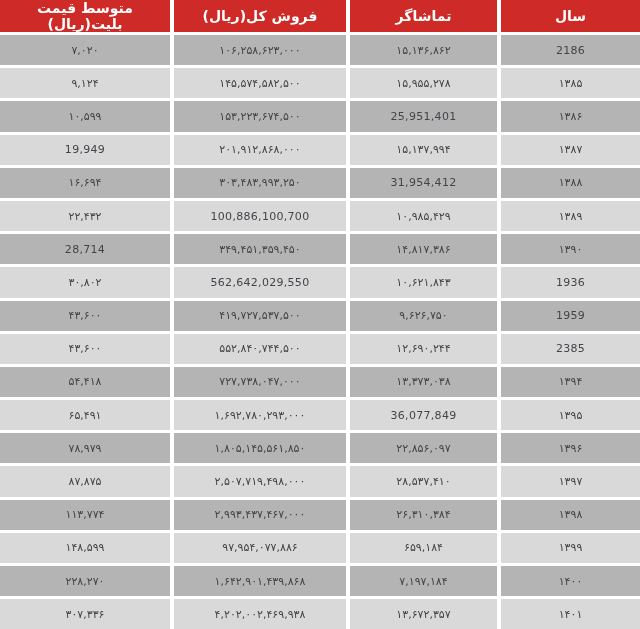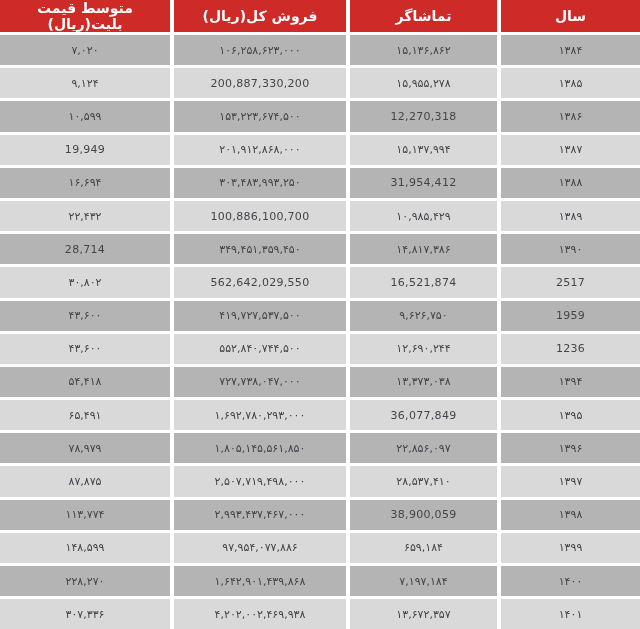--- a/index.html
+++ b/index.html
@@ -58,34 +58,34 @@
   <thead>
     <tr>
       <th>سال</th>
       <th>تماشاگر</th>
       <th>فروش کل(ریال)</th>
       <th>متوسط قیمت بلیت(ریال)</th>
     </tr>
   </thead>
   <tbody id="table-body">
       <tr>
-        <td>۱۳۸۴</td>
+        <td>2186</td>
         <td>۱۵,۱۳۶,۸۶۲</td>
         <td>۱۰۶,۲۵۸,۶۲۳,۰۰۰</td>
         <td>۷,۰۲۰</td>
       </tr>
       <tr>
         <td>۱۳۸۵</td>
         <td>۱۵,۹۵۵,۲۷۸</td>
-        <td>200,887,330,200</td>
+        <td>۱۴۵,۵۷۴,۵۸۲,۵۰۰</td>
         <td>۹,۱۲۴</td>
       </tr>
       <tr>
         <td>۱۳۸۶</td>
-        <td>12,270,318</td>
+        <td>25,951,401</td>
         <td>۱۵۳,۲۲۳,۶۷۴,۵۰۰</td>
         <td>۱۰,۵۹۹</td>
       </tr>
       <tr>
         <td>۱۳۸۷</td>
         <td>۱۵,۱۳۷,۹۹۴</td>
         <td>۲۰۱,۹۱۲,۸۶۸,۰۰۰</td>
         <td>19,949</td>
       </tr>
       <tr>
@@ -100,33 +100,33 @@
         <td>100,886,100,700</td>
         <td>۲۲,۴۳۲</td>
       </tr>
       <tr>
         <td>۱۳۹۰</td>
         <td>۱۴,۸۱۷,۳۸۶</td>
         <td>۳۴۹,۴۵۱,۳۵۹,۴۵۰</td>
         <td>28,714</td>
       </tr>
       <tr>
-        <td>2517</td>
-        <td>16,521,874</td>
+        <td>1936</td>
+        <td>۱۰,۶۲۱,۸۴۳</td>
         <td>562,642,029,550</td>
         <td>۳۰,۸۰۲</td>
       </tr>
       <tr>
         <td>1959</td>
         <td>۹,۶۲۶,۷۵۰</td>
         <td>۴۱۹,۷۲۷,۵۳۷,۵۰۰</td>
         <td>۴۳,۶۰۰</td>
       </tr>
       <tr>
-        <td>1236</td>
+        <td>2385</td>
         <td>۱۲,۶۹۰,۲۴۴</td>
         <td>۵۵۲,۸۴۰,۷۴۴,۵۰۰</td>
         <td>۴۳,۶۰۰</td>
       </tr>
       <tr>
         <td>۱۳۹۴</td>
         <td>۱۳,۳۷۳,۰۳۸</td>
         <td>۷۲۷,۷۳۸,۰۴۷,۰۰۰</td>
         <td>۵۴,۴۱۸</td>
       </tr>
@@ -143,21 +143,21 @@
         <td>۷۸,۹۷۹</td>
       </tr>
       <tr>
         <td>۱۳۹۷</td>
         <td>۲۸,۵۳۷,۴۱۰</td>
         <td>۲,۵۰۷,۷۱۹,۴۹۸,۰۰۰</td>
         <td>۸۷,۸۷۵</td>
       </tr>
       <tr>
         <td>۱۳۹۸</td>
-        <td>38,900,059</td>
+        <td>۲۶,۳۱۰,۳۸۴</td>
         <td>۲,۹۹۳,۴۳۷,۴۶۷,۰۰۰</td>
         <td>۱۱۳,۷۷۴</td>
       </tr>
       <tr>
         <td>۱۳۹۹</td>
         <td>۶۵۹,۱۸۴</td>
         <td>۹۷,۹۵۴,۰۷۷,۸۸۶</td>
         <td>۱۴۸,۵۹۹</td>
       </tr>
       <tr>

